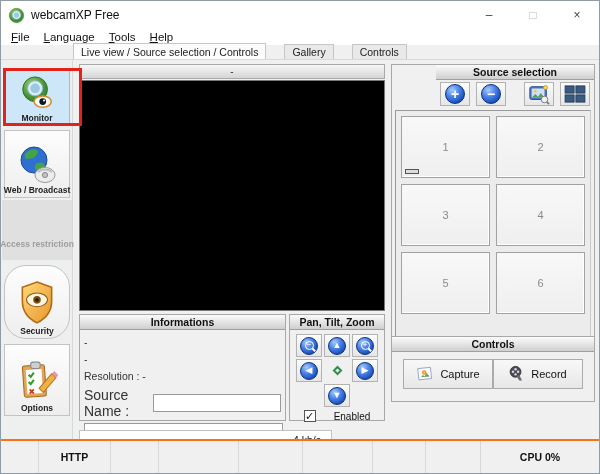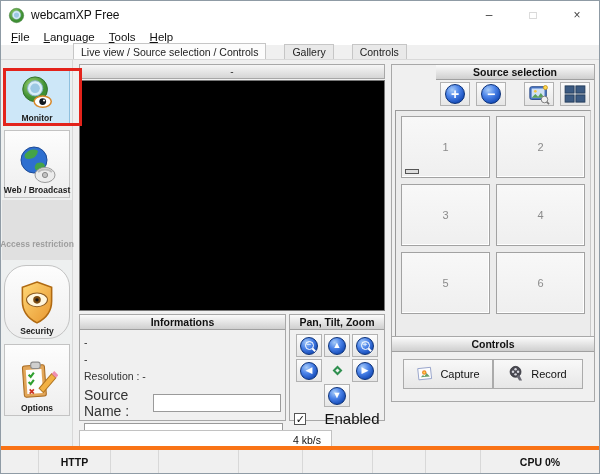--- a/index.html
+++ b/index.html
@@ -58,42 +58,42 @@
   .ptz-btn { border: 1px solid #b2b2b2; background: linear-gradient(#fcfcfc, #e6e6e6); display: flex; align-items: center; justify-content: center; }
   .ptz-blank { border: none; background: transparent; }
   .ball { width: 18px; height: 18px; border-radius: 50%; background: radial-gradient(circle at 35% 28%, #a8ccf8 0%, #4a82e8 40%, #1a50bc 75%, #0c3a92 100%); border: 1px solid #0a3078; display: flex; align-items: center; justify-content: center; color: #fff; }
   .ball .tri { font-size: 9px; line-height: 1; }
   .mag { position: relative; width: 9px; height: 9px; border: 1.5px solid #fff; border-radius: 50%; font-size: 8px; line-height: 6px; text-align: center; color: #fff; }
   .mag::after { content: ""; position: absolute; width: 4px; height: 1.5px; background: #fff; right: -3px; bottom: -1px; transform: rotate(45deg); }
   .diamond { width: 7px; height: 7px; border: 2px solid #2f8f4f; transform: rotate(45deg); }
   .ptz-check { display: flex; align-items: center; justify-content: center; margin-top: 3px; }
   .checkbox { width: 12px; height: 12px; border: 1px solid #555; background: #fff; font-size: 11px; line-height: 10px; text-align: center; color: #111; }
   .checkbox.checked::after { content: "✓"; }
-  .check-lbl { font-size: 15px; color: #111; margin-left: 18px; }
+  .check-lbl { font-size: 10px; color: #111; margin-left: 18px; }
 
   
   .bw-bar { position: absolute; left: 78px; top: 370px; width: 253px; height: 21px; background: #fff; border: 1px solid #c2c2c2; font-size: 10.5px; color: #111; text-align: right; line-height: 19px; padding-right: 10px; }
   .http-link { position: absolute; right: 6px; top: 378px; font-size: 11px; color: #2323cc; text-decoration: underline; font-weight: bold; white-space: nowrap; }
 
   
   .src-toolbar { height: 28px; display: flex; align-items: center; padding: 0 4px; }
   .tool-btn { width: 30px; height: 24px; border: 1px solid #b2b2b2; background: linear-gradient(#fcfcfc, #e6e6e6); display: flex; align-items: center; justify-content: center; margin-right: 6px; }
   .tool-btn.right { margin-right: 0; margin-left: 6px; }
   .tool-spacer { flex: 1; }
   .ball.big { width: 20px; height: 20px; font-size: 14px; font-weight: bold; line-height: 1; }
   .cells-wrap { position: absolute; left: 3px; top: 45px; right: 3px; bottom: 3px; background: #ececec; border: 1px solid #c9c9c9; border-top-color: #9a9a9a; border-left-color: #9a9a9a; padding: 5px; display: grid; grid-template-columns: 1fr 1fr; grid-auto-rows: 62px; gap: 6px; align-content: start; }
   .cell { position: relative; border: 1px solid #a2a2a2; background: linear-gradient(#f8f8f8, #efefef); box-shadow: inset -1px -1px 0 #ffffff; display: flex; align-items: center; justify-content: center; font-size: 11px; color: #8b8b8b; }
   .cell-ind { position: absolute; left: 3px; bottom: 3px; width: 14px; height: 5px; border: 1px solid #555; background: #ddd; }
 
   
   .ctl-buttons { display: flex; justify-content: center; padding: 7px 8px 17px 8px; }
   .cmd-btn { width: 90px; height: 30px; border: 1px solid #ababab; background: linear-gradient(#f8f8f8, #e7e7e7); display: flex; align-items: center; justify-content: center; gap: 6px; font-size: 11px; color: #111; }
 
   
-  .statusbar { position: absolute; left: 0; bottom: 0; width: 100%; height: 27px; background: #f0f0f0; border-top: 4px solid #f97316; display: flex; align-items: stretch; }
+  .statusbar { position: absolute; left: 0; bottom: 0; width: 100%; height: 34px; background: #f0f0f0; border-top: 2px solid #f97316; display: flex; align-items: stretch; }
   .seg { border-right: 1px solid #d8d8d8; display: flex; align-items: center; justify-content: center; font-size: 10.5px; font-weight: bold; color: #111; }
 </style>
 </head>
 <body>
 
 <div class="window">
 
   <div class="titlebar">
     <svg class="logo" viewBox="0 0 40 40">
       <defs>

